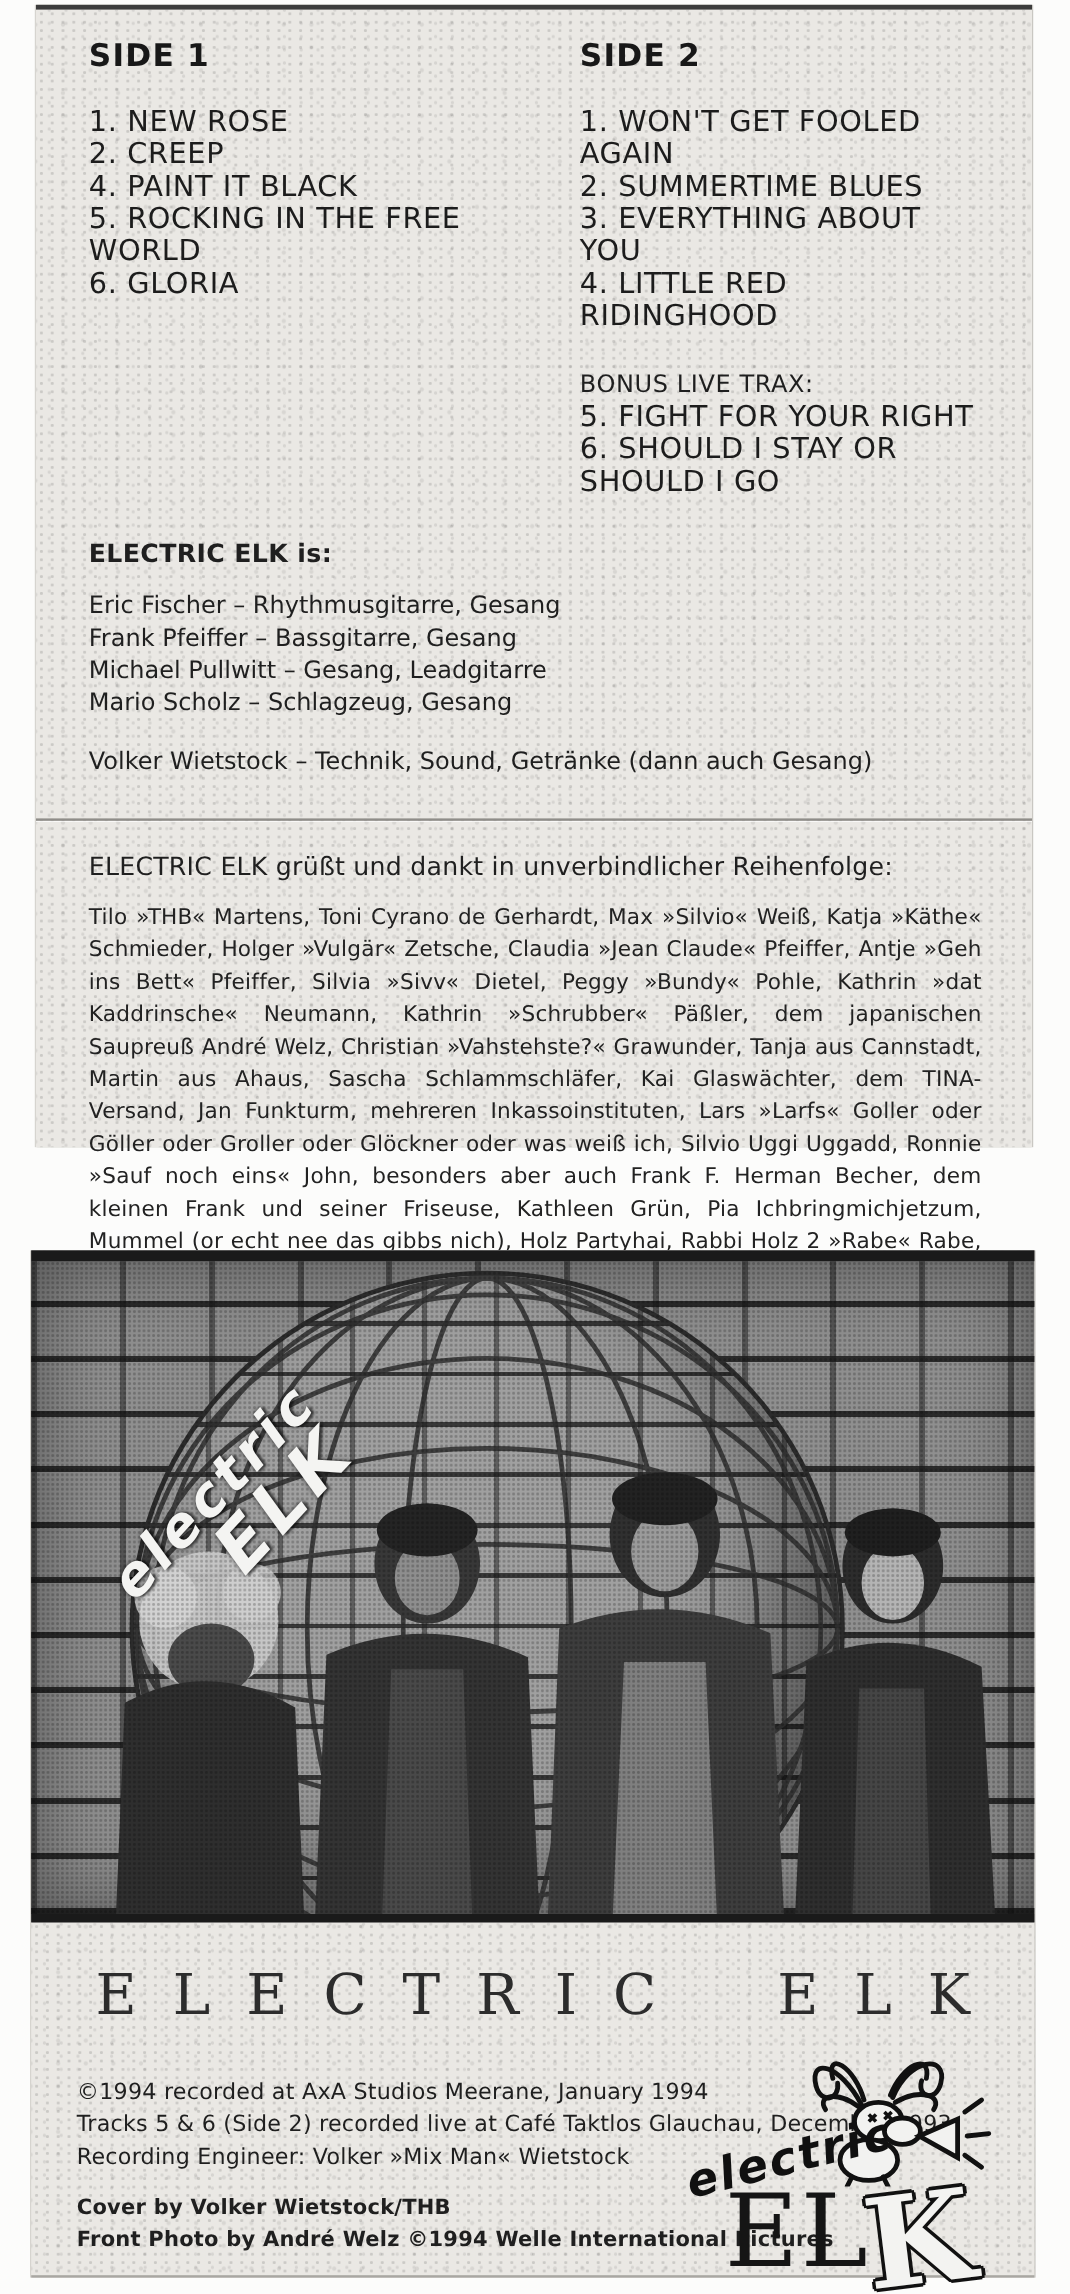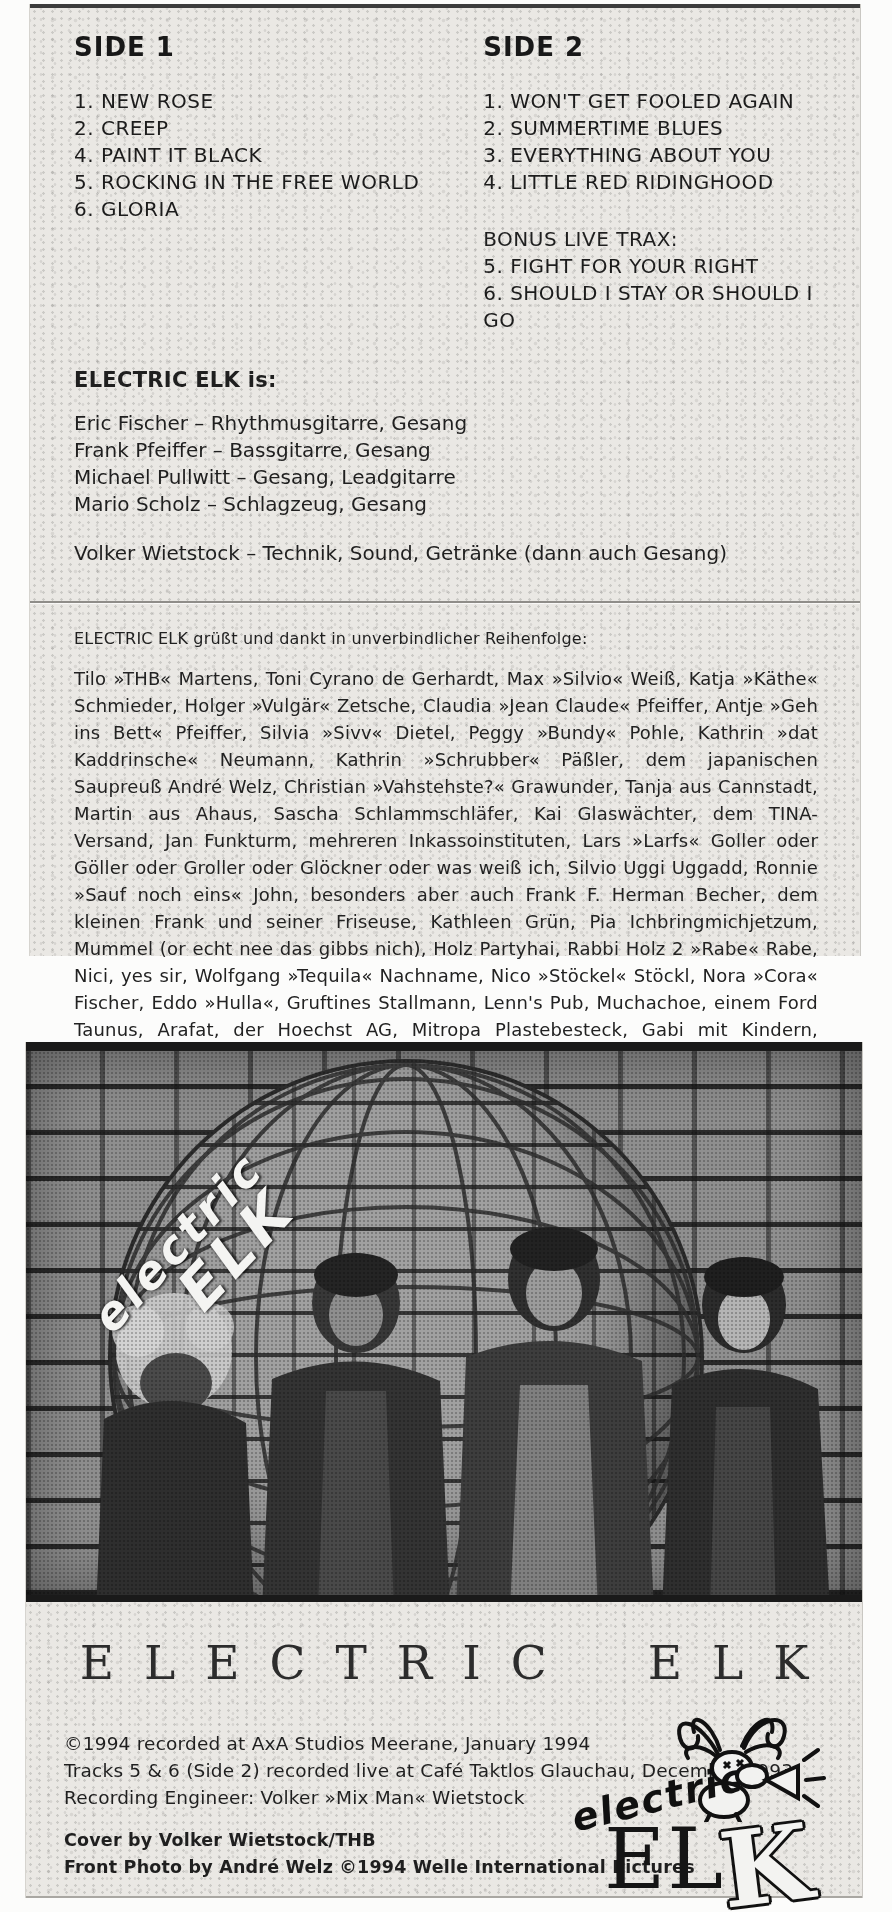--- a/index.html
+++ b/index.html
@@ -26,34 +26,34 @@
     padding:24px 42px 0 44px;
   }
   .columns { display:flex; }
   .col1 { width:55%; }
   .col2 { width:45%; }
   h2.side-h {
     font-size:26px; font-weight:bold; letter-spacing:1px; color:#181818;
   }
   .tracklist { list-style:none; margin-top:26px; }
   .tracklist li {
-    font-size:20px; line-height:27px; letter-spacing:.5px; color:#1c1c1c;
+    font-size:24px; line-height:27px; letter-spacing:.5px; color:#1c1c1c;
   }
   .bonus-label { margin-top:30px; font-size:20px; line-height:27px; letter-spacing:.5px; }
   .lineup { margin-top:34px; }
   .lineup h3 { font-size:21px; font-weight:bold; letter-spacing:.3px; }
   .members { margin-top:18px; }
   .members div, .tech-line { font-size:20px; line-height:27px; }
   .tech-line { margin-top:22px; }
   hr.fold {
     border:none; border-top:2px solid #8f8d89; margin:34px -42px 0 -44px;
     box-shadow:0 1px 0 rgba(255,255,255,.7);
   }
   .thanks { margin-top:26px; }
-  .thanks h3 { font-size:16px; font-weight:normal; letter-spacing:.2px; }
+  .thanks h3 { font-size:21px; font-weight:normal; letter-spacing:.2px; }
   .thanks p {
     margin-top:17px; font-size:18px; line-height:27px; text-align:justify;
     letter-spacing:.2px; color:#222;
   }
 
   
   .bottom-paper {
     left:26px; top:1042px; width:836px; height:856px;
     border-bottom:2px solid #a9a7a2;
     box-shadow: 1px 0 0 #c9c7c2, -1px 0 0 #d6d4cf;

